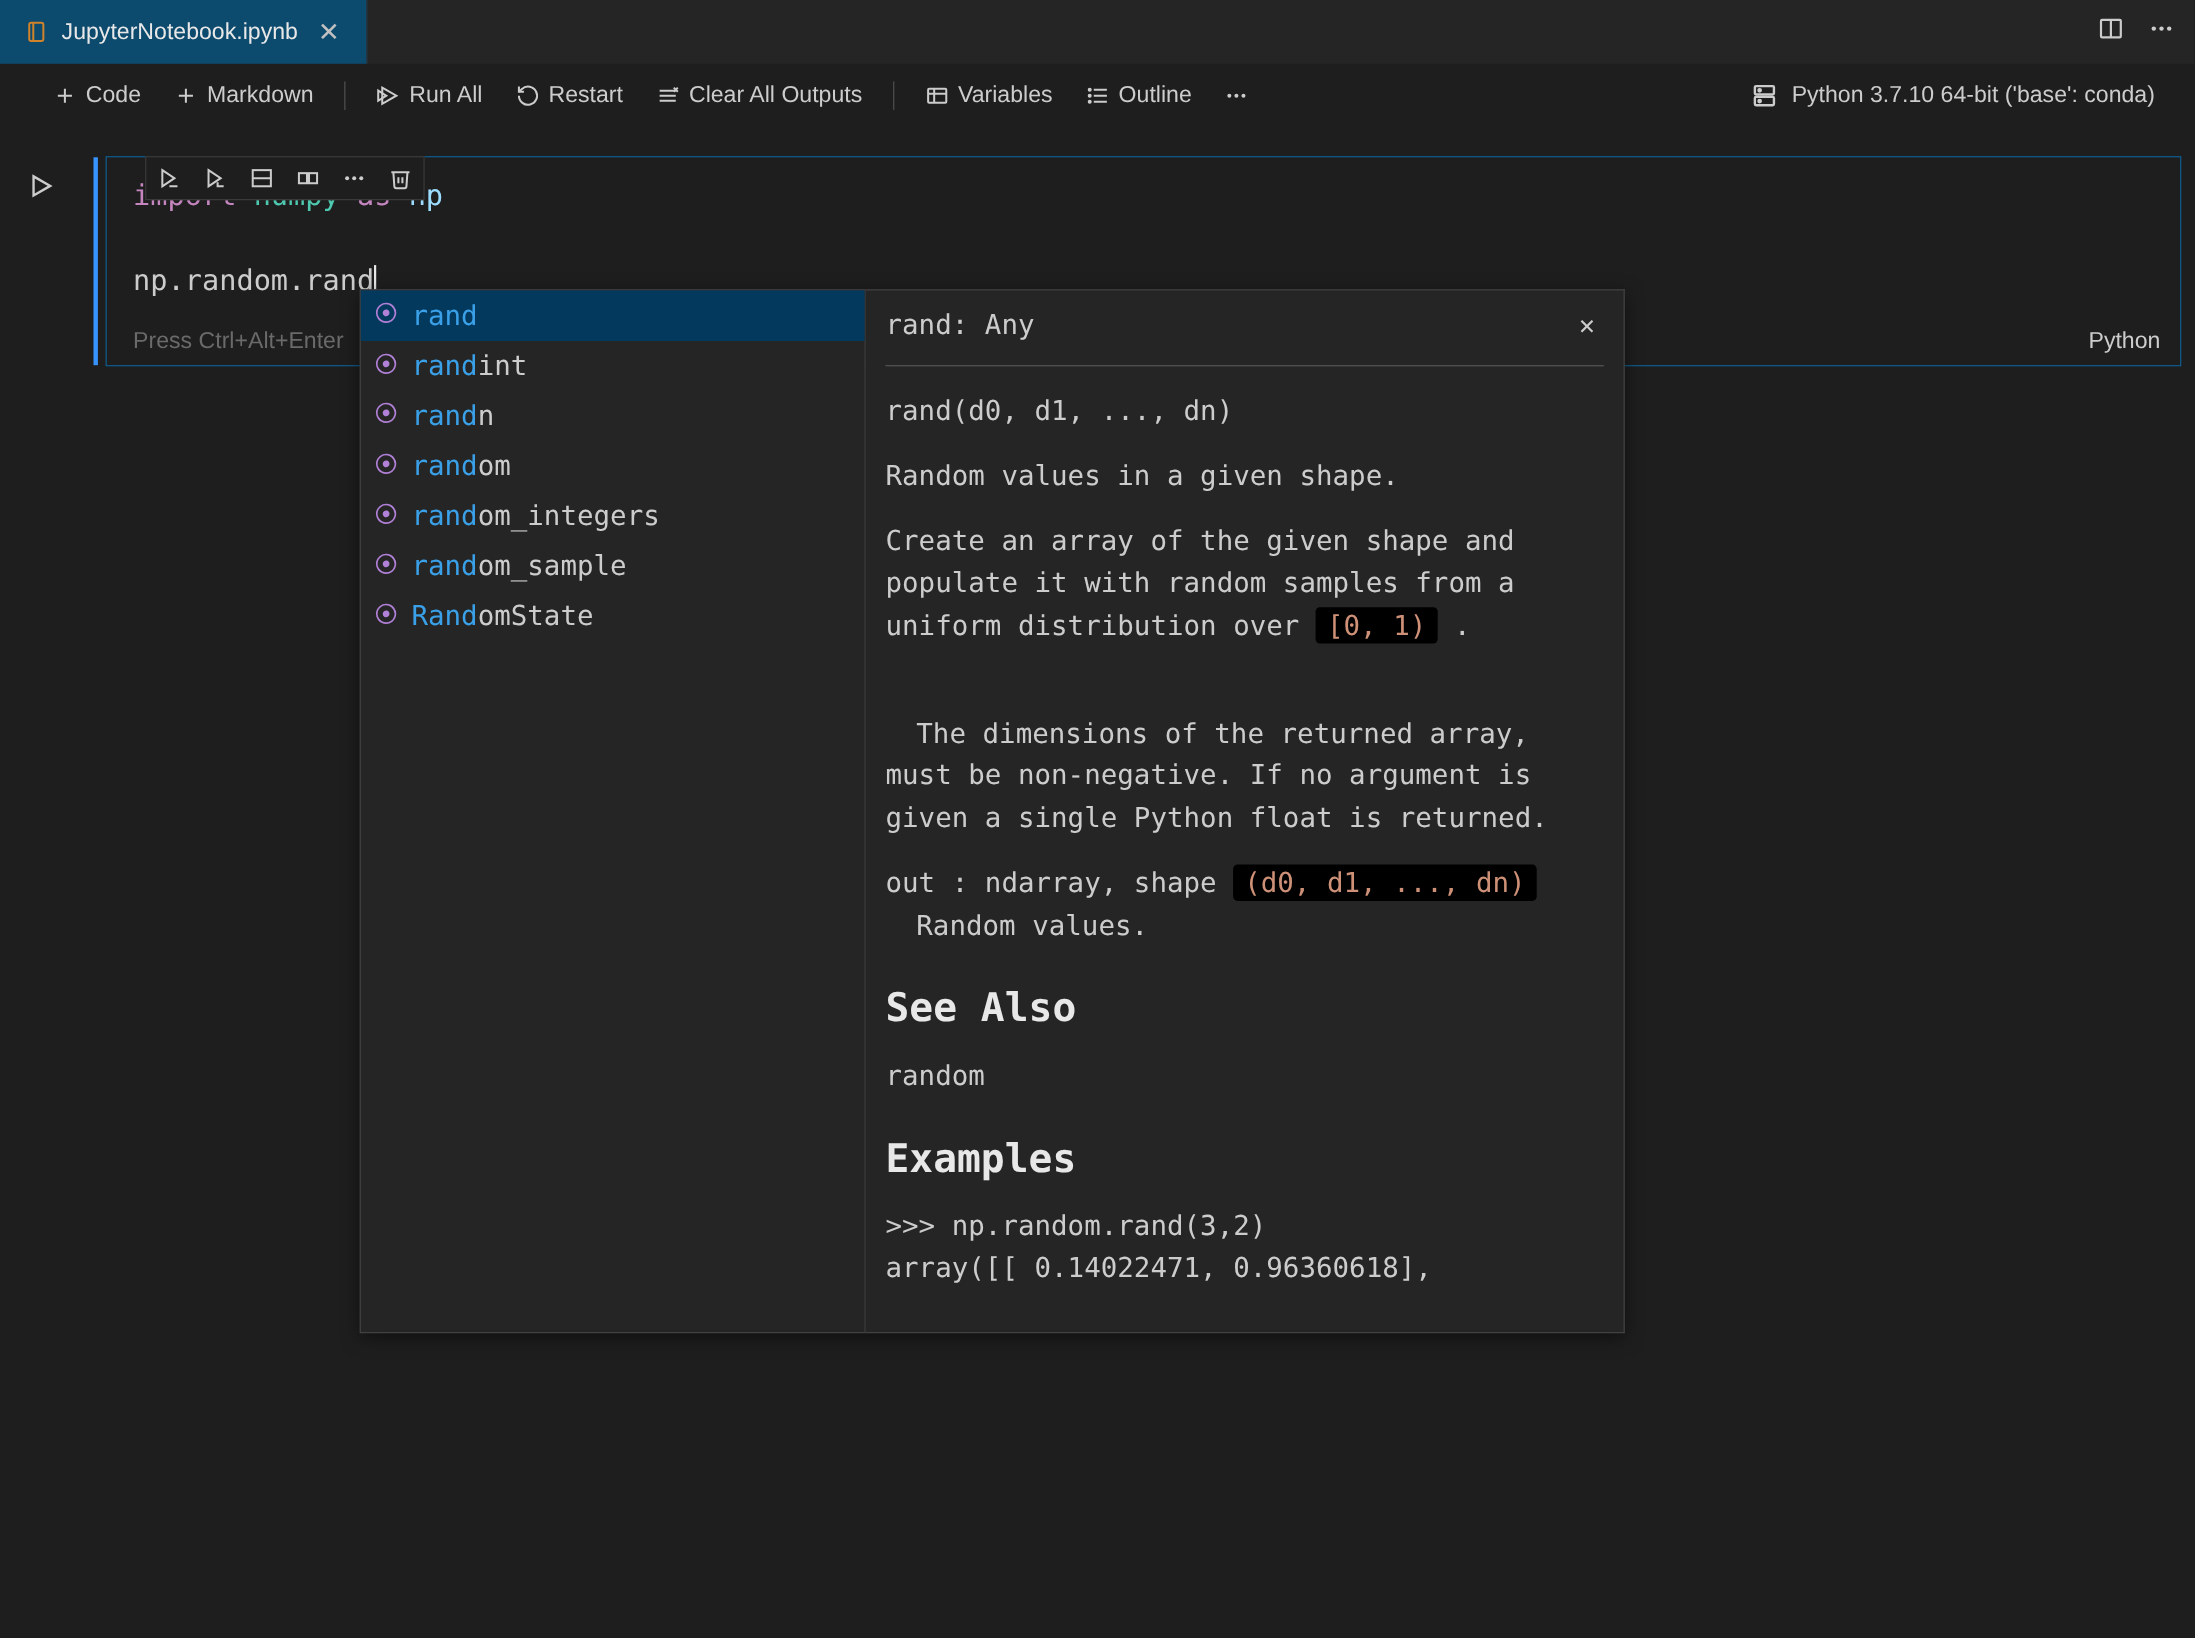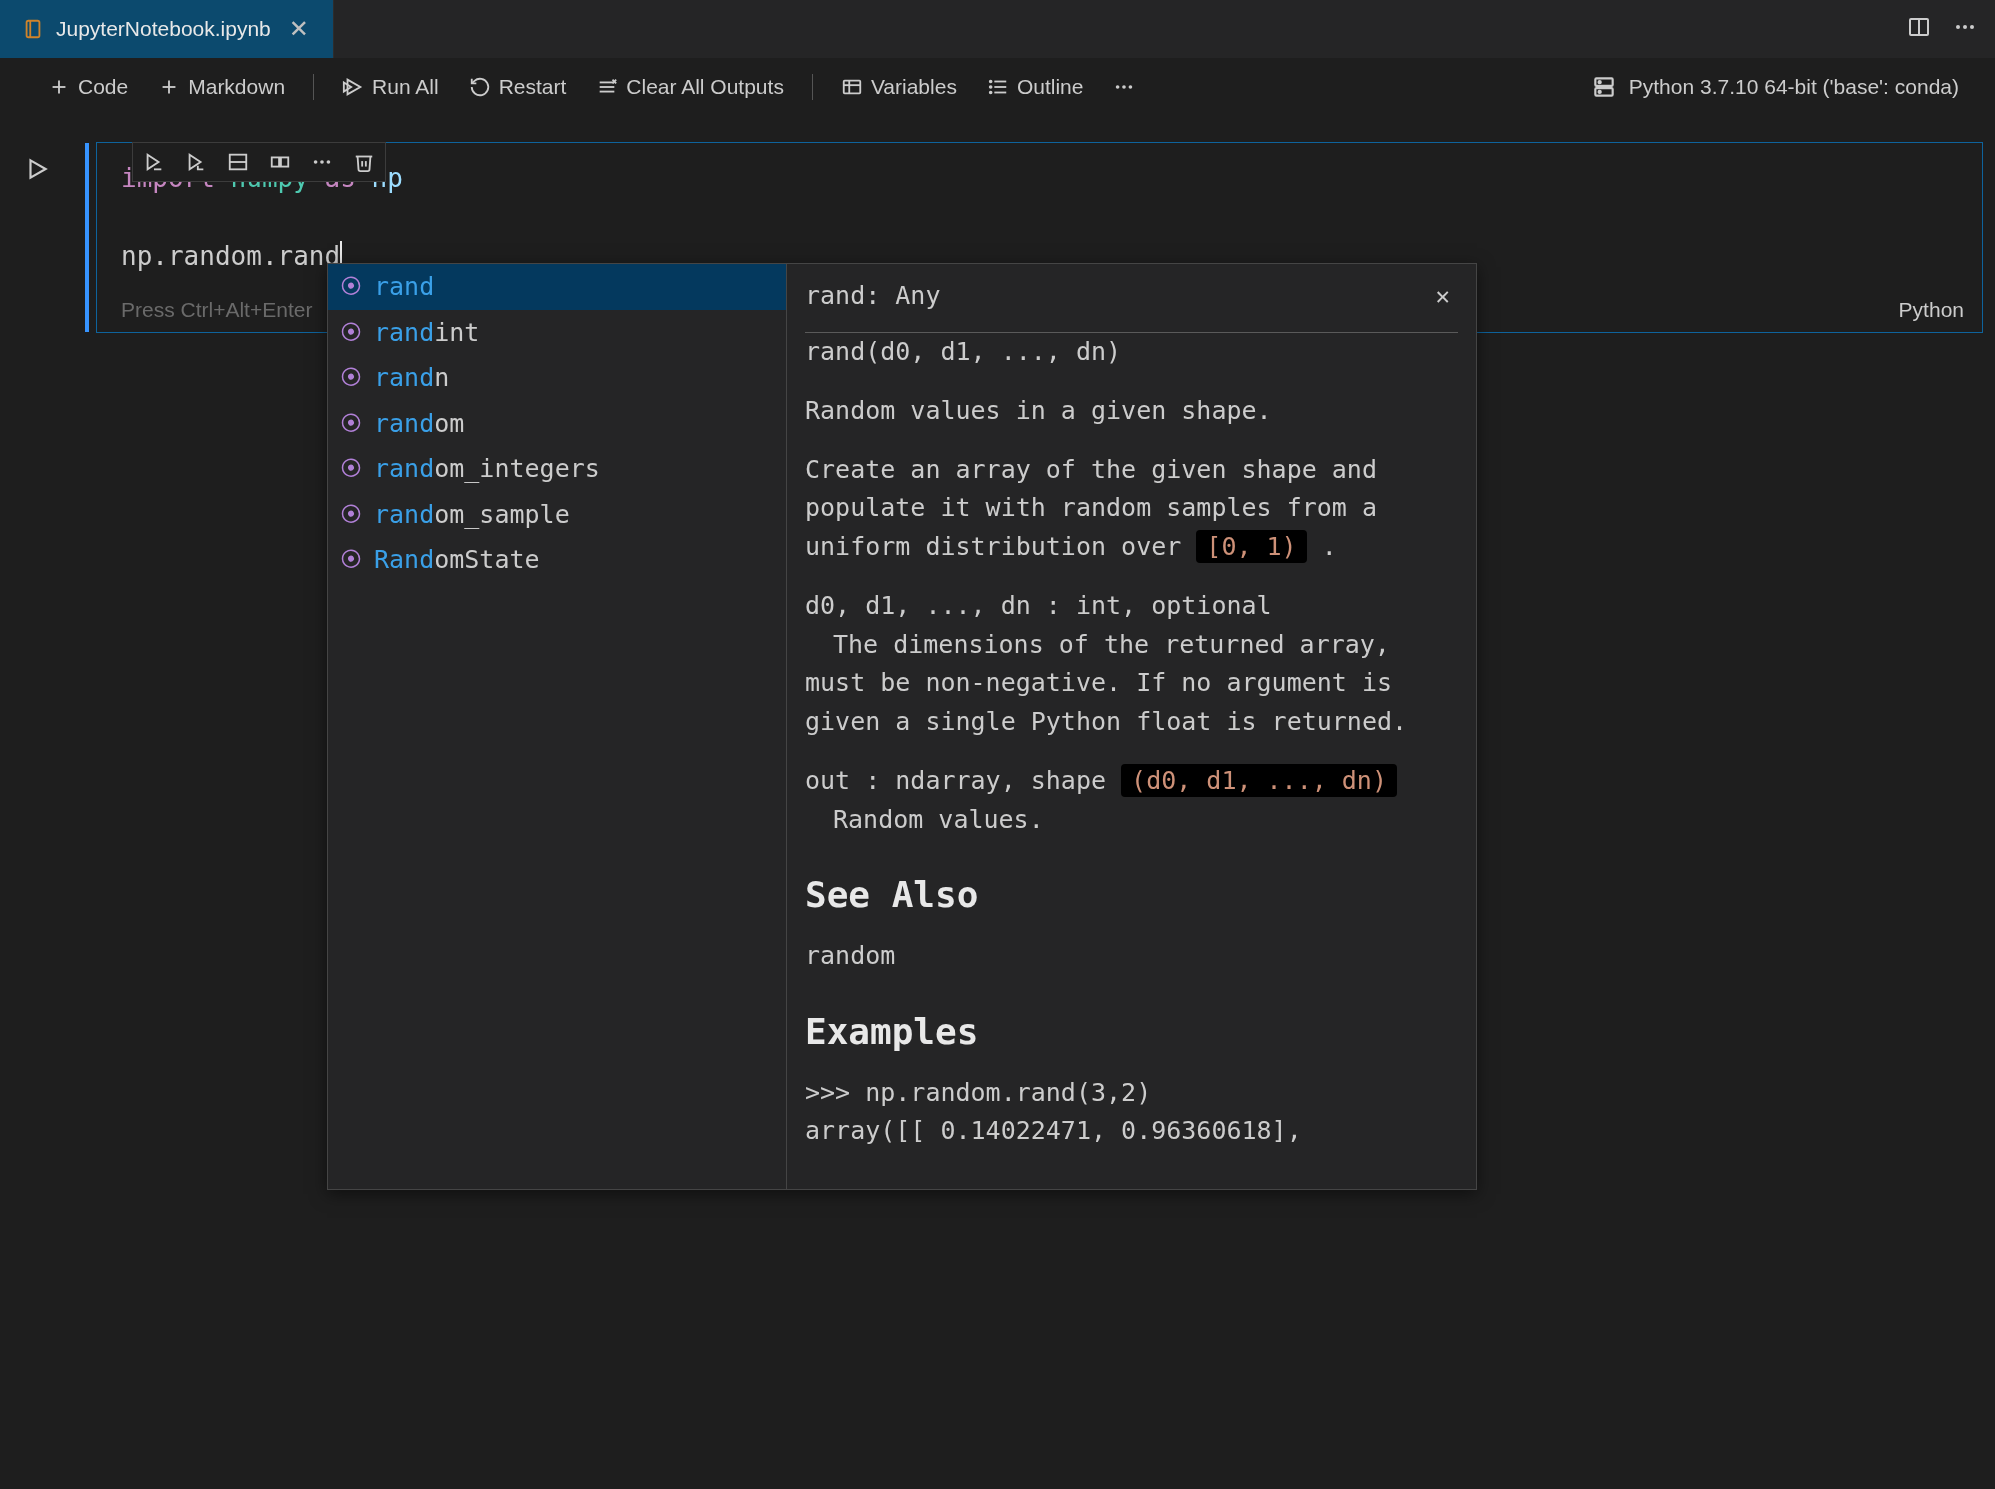--- a/index.html
+++ b/index.html
@@ -115,21 +115,21 @@
   .suggest-detail {
     width: 690px; background:#252526; border:1px solid #454545; border-left:none;
     padding: 10px 18px 18px 18px;
     color:#cccccc;
     max-height: 1300px;
     overflow:hidden;
   }
   .detail-header {
     display:flex; align-items:center;
     font-family:"Consolas",monospace; font-size:25px;
-    border-bottom:1px solid #5a5a5a; padding-bottom:14px; justify-content:space-between;
+    border-bottom:1px solid #5a5a5a; padding-bottom:14px; margin-bottom:22px;justify-content:space-between;
   }
   .detail-header .close { margin-left:auto; color:#cccccc; cursor:pointer; font-size:24px; padding:4px 8px; }
   .doc-body { font-size:25px; line-height:1.55; }
   .doc-body h2 { font-size:36px; font-weight:700; color:#e8e8e8; margin: 28px 0 14px; }
   .doc-body p { margin: 0 0 20px; }
   .doc-body .code-inline {
     font-family:"Consolas",monospace; color:#ce9178;
     background:#000000; padding:2px 10px; border-radius:4px;
   }
   .doc-body .mono { font-family:"Consolas",monospace; }
@@ -337,21 +337,21 @@
           <div class="suggest-detail">
             <div class="detail-header">
               <span>rand: Any</span>
               <span class="close">✕</span>
             </div>
             <div class="doc-body">
               <p class="mono">rand(d0, d1, ..., dn)</p>
               <p>Random values in a given shape.</p>
               <p><span>Create an array of the given shape and populate it with random samples from a uniform distribution over </span><span class="code-inline">[0, 1)</span><span> .</span></p>
               <p>
-                <span>d0, d1, ..., dn : int, optional</span><br>
+                <br>
                 <span class="param-ind" style="display:inline">The dimensions of the returned array, must be non-negative. If no argument is given a single Python float is returned.</span>
               </p>
               <p>
                 <span>out : ndarray, shape </span><span class="code-inline">(d0, d1, ..., dn)</span><br>
                 <span class="param-ind">Random values.</span>
               </p>
               <h2>See Also</h2>
               <p class="see-also">random</p>
               <h2>Examples</h2>
               <p class="mono">

